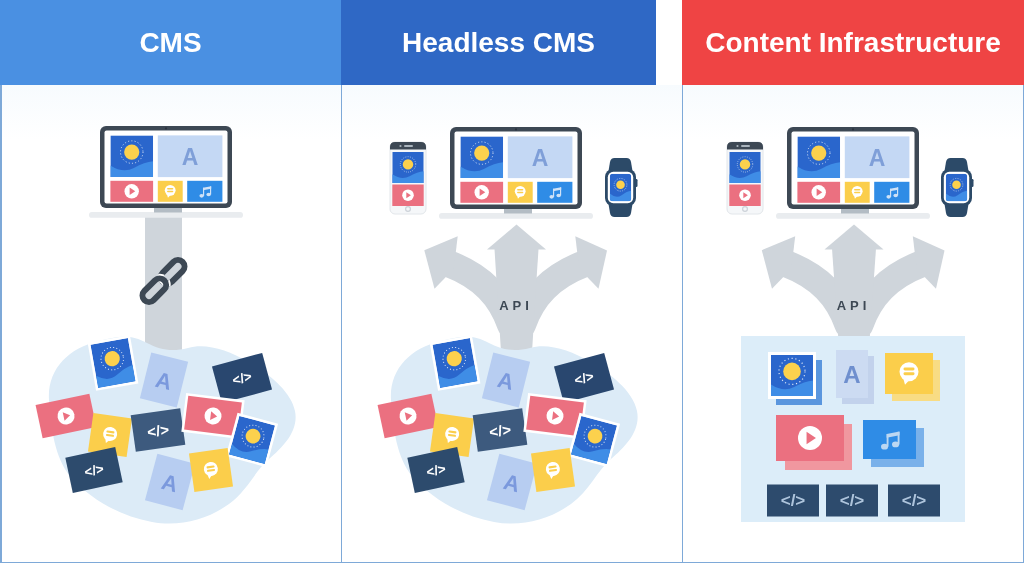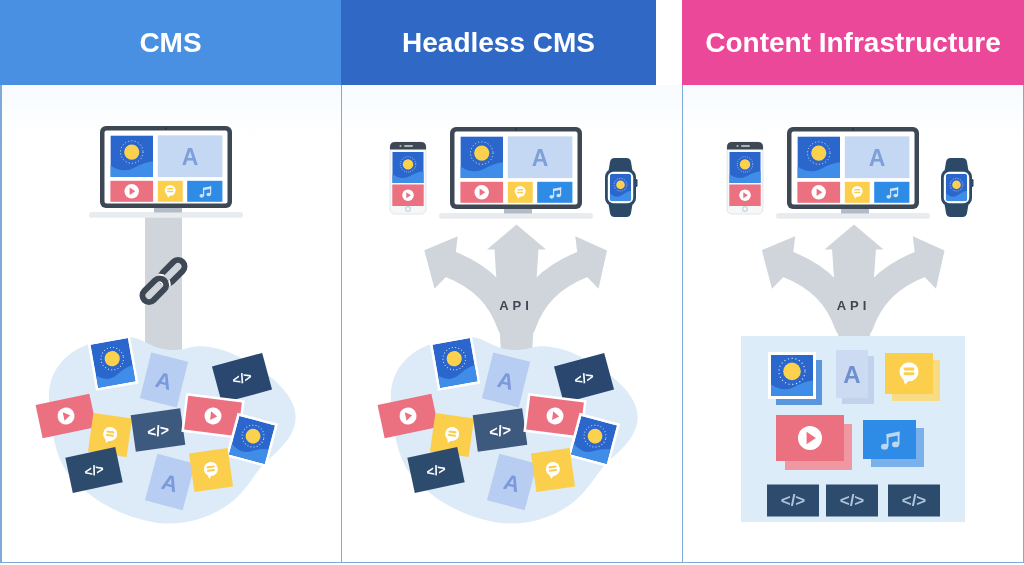--- a/index.html
+++ b/index.html
@@ -6,21 +6,21 @@
 .hdr{position:absolute;top:0;height:85px;display:flex;align-items:center;justify-content:center;color:#fff;font-weight:bold;font-size:28px;padding-top:1px;box-sizing:border-box;}
 .panel{position:absolute;top:85px;height:478px;background:linear-gradient(180deg,#f7fbfe 0,#ffffff 55px);}
 .vline{position:absolute;top:85px;height:477px;width:1.5px;background:#7ea9d8;}
 .hline{position:absolute;left:0;width:1024px;height:1.5px;top:561.5px;background:#7ea9d8;}
 </style></head>
 <body>
 <div class="wrap">
 <div class="panel" style="left:0;width:1024px"></div>
 <div class="hdr" style="left:0;width:341px;background:#4a90e2">CMS</div>
 <div class="hdr" style="left:341px;width:315px;background:#2f68c5">Headless CMS</div>
-<div class="hdr" style="left:682px;width:342px;background:#ec4899">Content Infrastructure</div>
+<div class="hdr" style="left:682px;width:342px;background:#ef4444">Content Infrastructure</div>
 <svg width="1024" height="480" viewBox="0 85 1024 480" style="position:absolute;left:0;top:85px">
 <rect x="145" y="216" width="37" height="135" fill="#cfd5db"></rect>
       <g transform="translate(163.5,281) rotate(-45)">
         <mask id="mA" maskUnits="userSpaceOnUse" x="-45" y="-45" width="90" height="90">
           <rect x="-1" y="-6.5" width="28" height="13" rx="6.5" fill="none" stroke="#ffffff" stroke-width="6"></rect>
         </mask>
         <mask id="mB" maskUnits="userSpaceOnUse" x="-45" y="-45" width="90" height="90">
           <rect x="-27" y="-6.5" width="28" height="13" rx="6.5" fill="none" stroke="#ffffff" stroke-width="6"></rect>
         </mask>
         <rect x="-1" y="-6.5" width="28" height="13" rx="6.5" fill="none" stroke="#3d4854" stroke-width="6"></rect>

